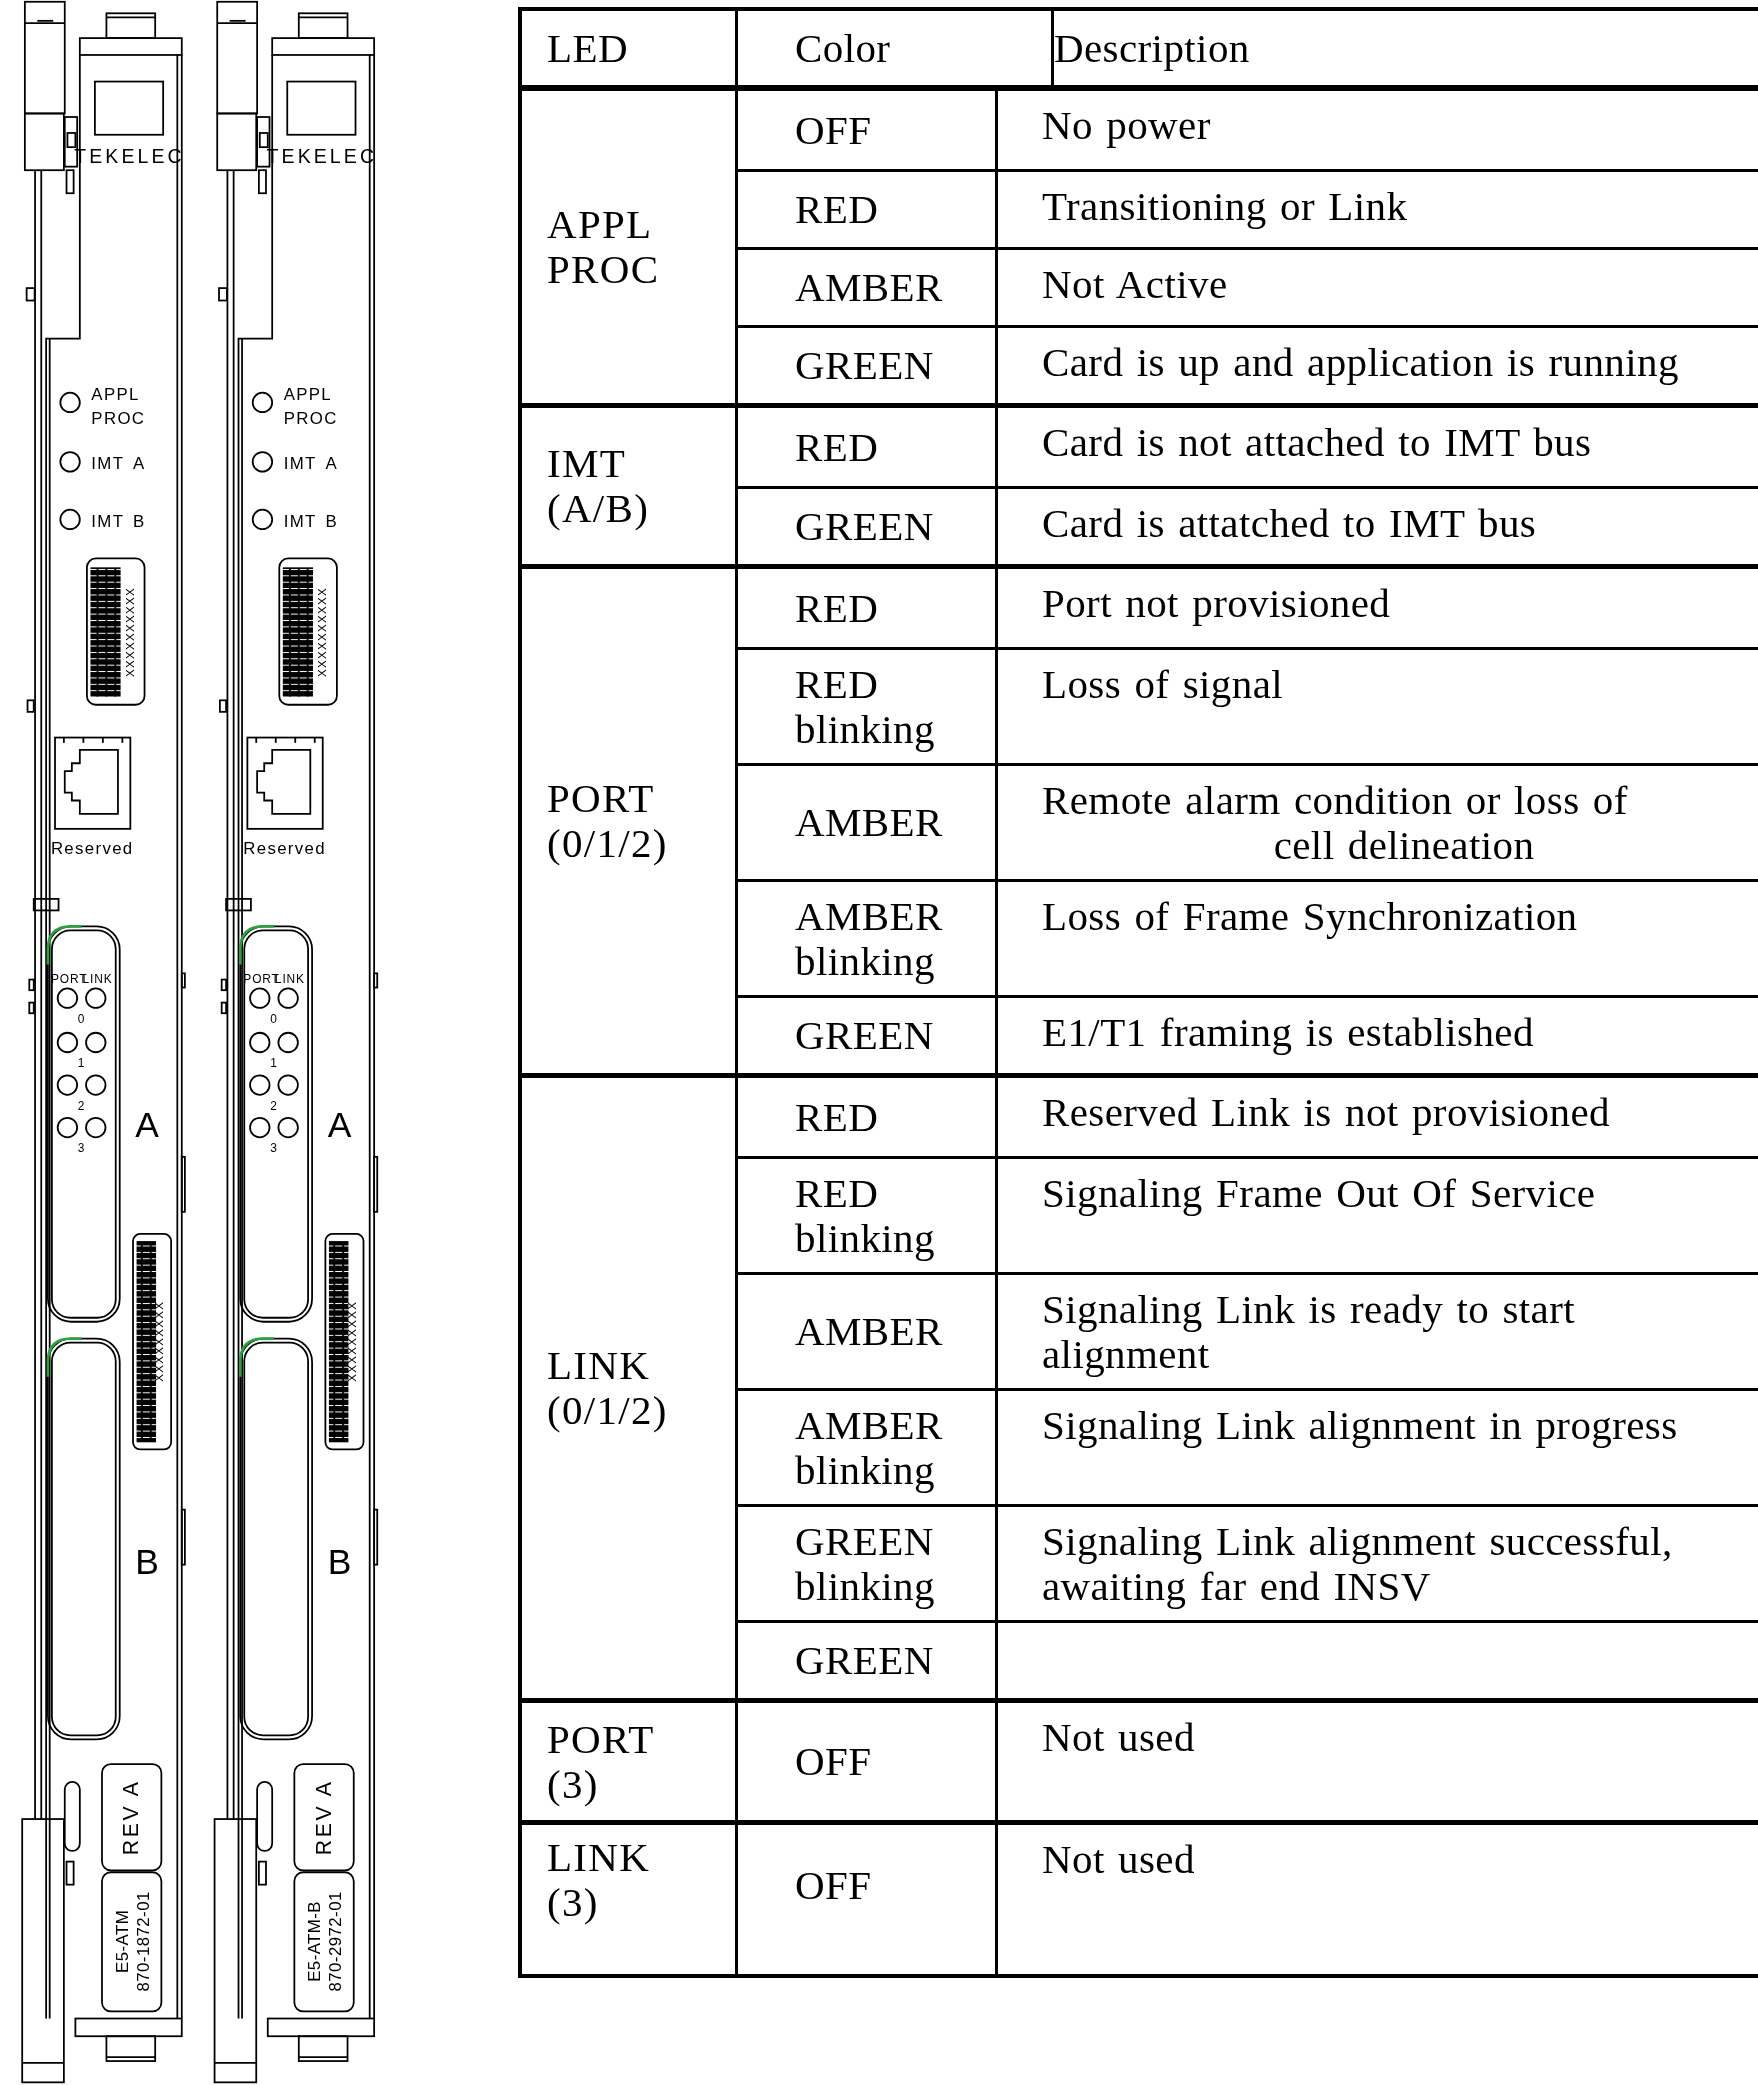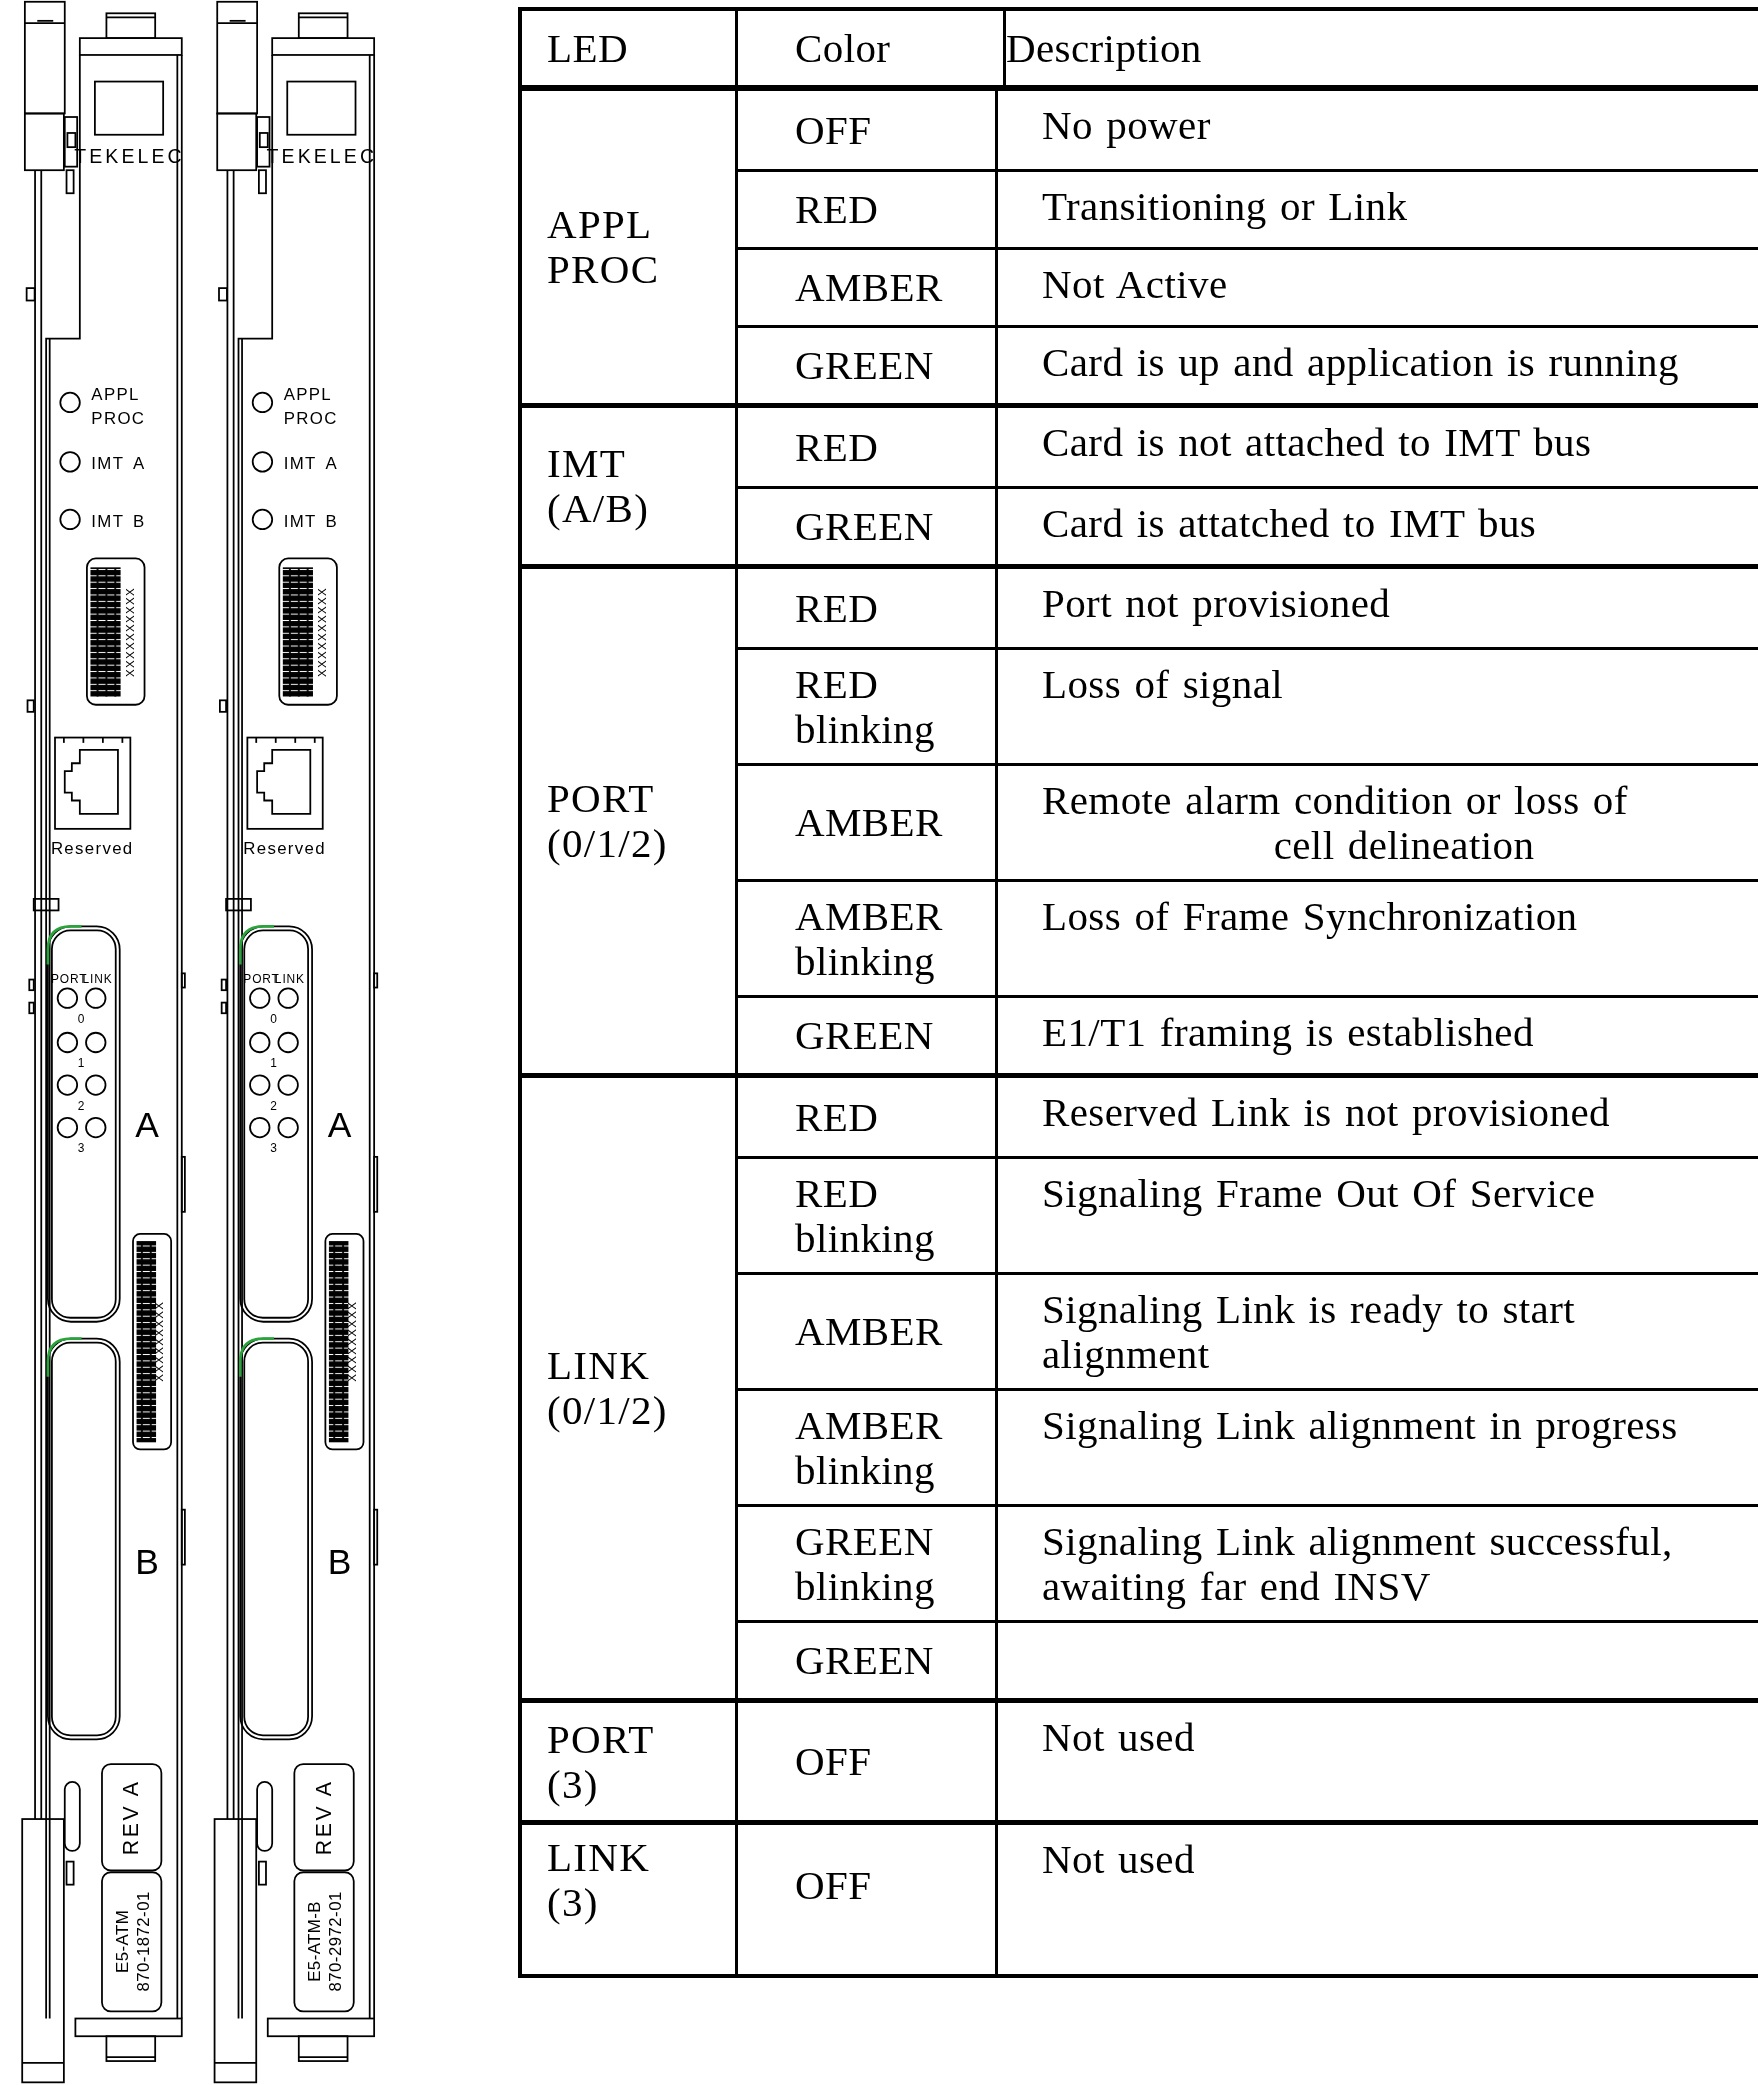--- a/index.html
+++ b/index.html
@@ -36,21 +36,21 @@
     position:absolute; left:518px; top:7px; width:1259px;
     border:4.4px solid #000; background:#fff;
     box-sizing:border-box;
     font-size:41px; line-height:45px; color:#000;
     letter-spacing:0.4px; word-spacing:2.7px;
   }
   #led-table *{box-sizing:border-box;}
   .thead{display:flex; height:80px; border-bottom:6.2px solid #000;}
   .hcell{display:flex; align-items:center;}
   .hled{width:216px; border-right:3.5px solid #000; padding-left:25px;}
-  .hcolor{width:268px; border-right:3.5px solid #000; padding-left:57px;}
+  .hcolor{width:316px; border-right:3.5px solid #000; padding-left:57px;}
   .hdesc{flex:1; text-align:right;}
 
   .tgroup{display:flex; border-top:5.3px solid #000;}
   #tbody .tgroup:first-child{border-top:none;}
   .tled{
     width:216px; border-right:3.5px solid #000;
     display:flex; flex-direction:column; justify-content:center;
     padding-left:25px; letter-spacing:1.3px;
   }
   .tled span{display:block;}

